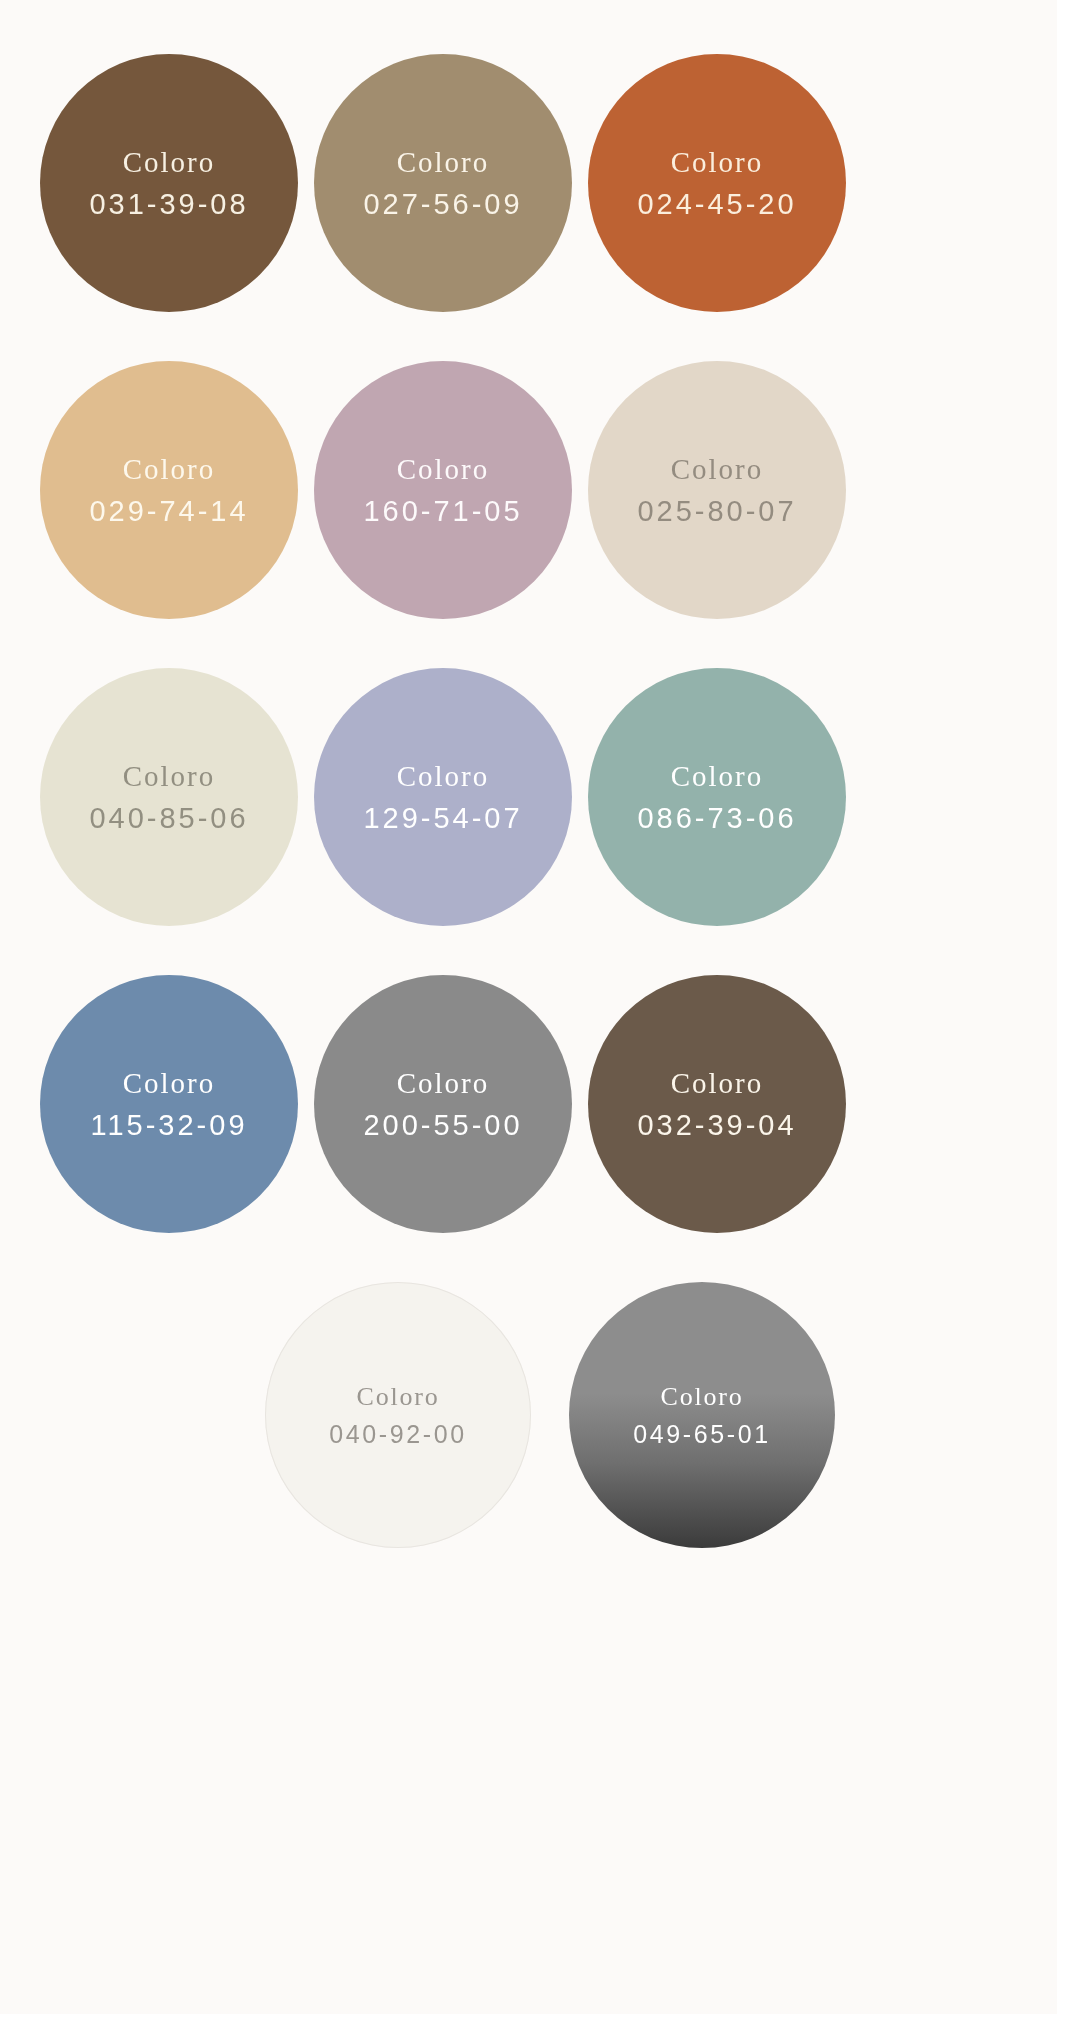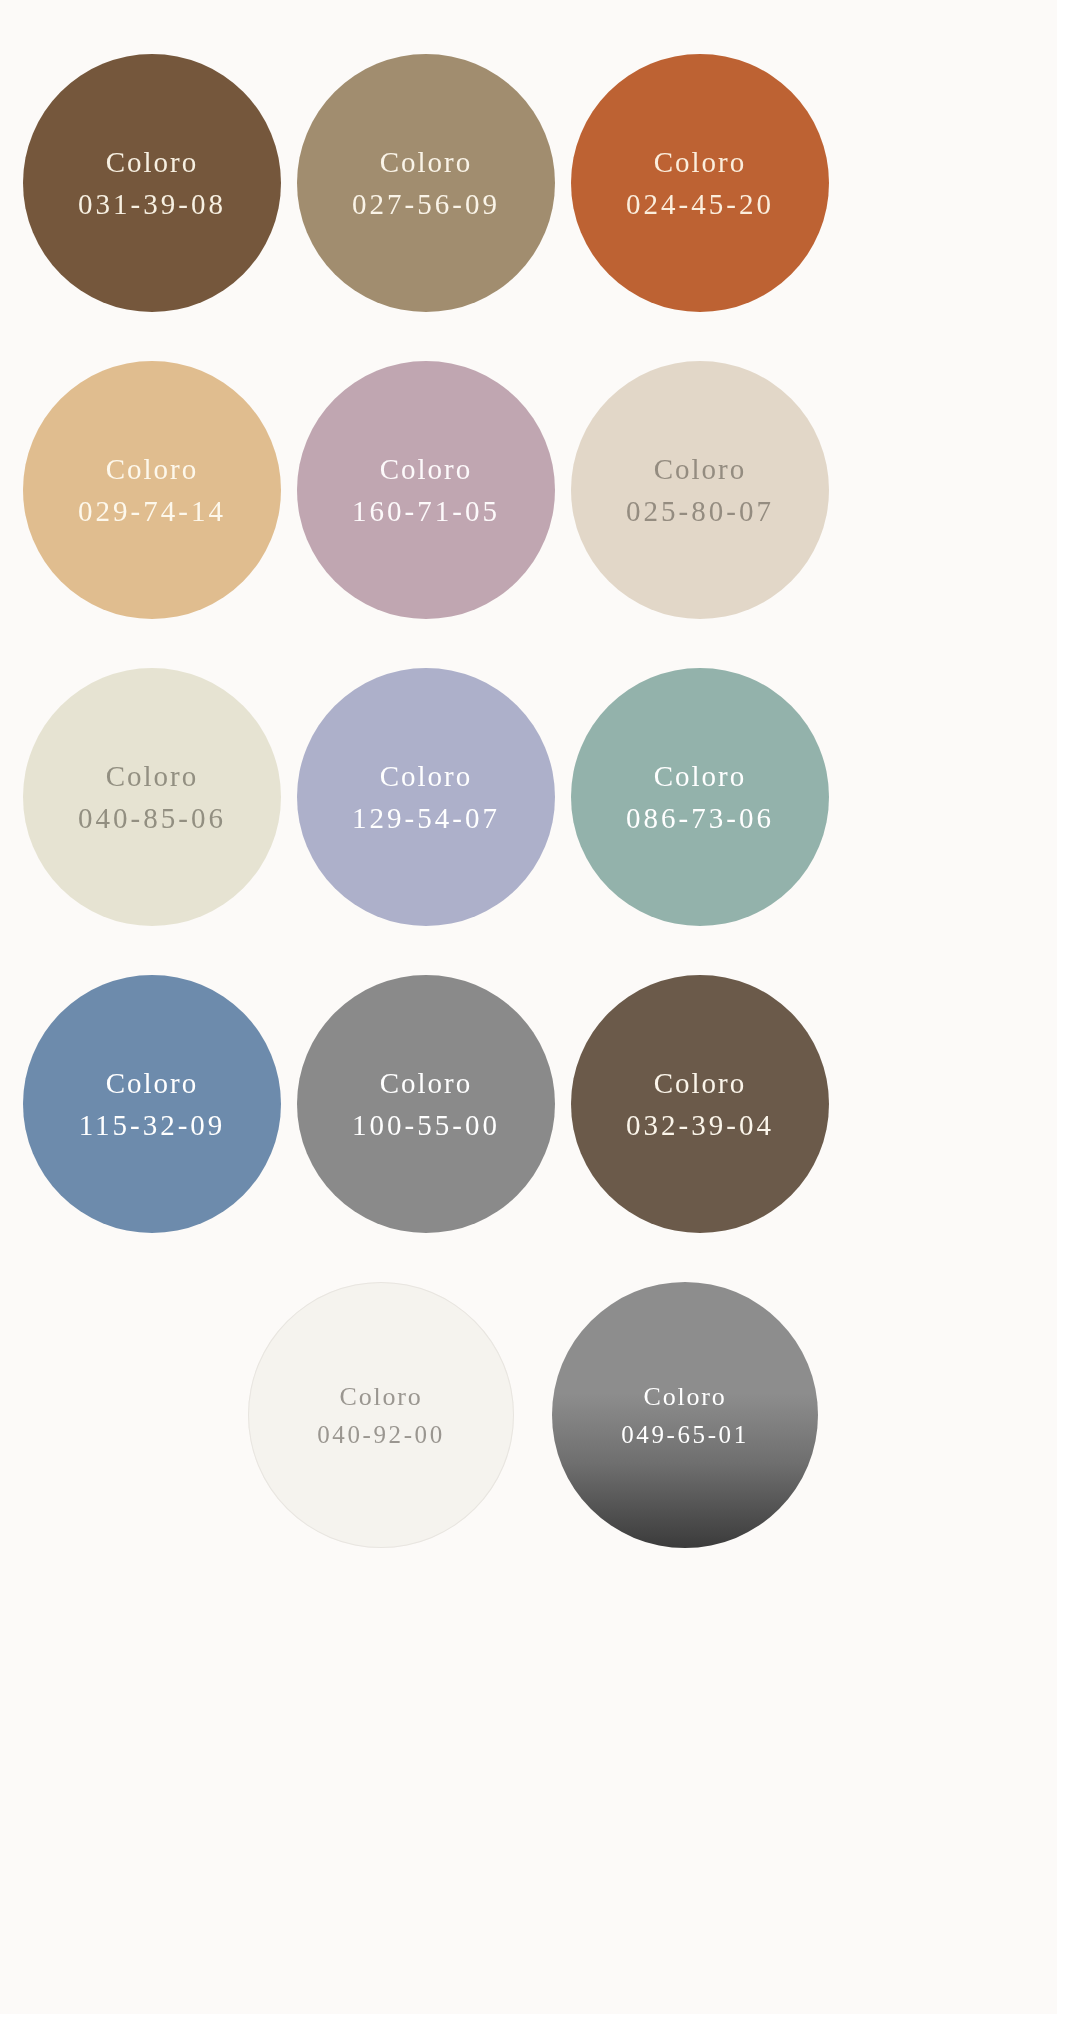--- a/index.html
+++ b/index.html
@@ -28,21 +28,21 @@
     position: absolute;
     left: 0;
     top: 0;
     width: 1057px;
     height: 2014px;
     background: #fcfaf8;
   }
 
   .grid {
     position: absolute;
-    left: 0;
+    left: 17px;
     top: 0;
     width: 1057px;
     padding: 54px 0 0 9px;
     box-sizing: border-box;
   }
 
   .row {
     display: flex;
     justify-content: flex-start;
     align-items: flex-start;
@@ -79,21 +79,21 @@
   .swatch-brand {
     font-family: "Liberation Serif", "DejaVu Serif", serif;
     font-size: 29px;
     letter-spacing: 2.0px;
     line-height: 1;
     margin-bottom: 13px;
     white-space: nowrap;
   }
 
   .swatch-code {
-    font-family: Liberation Serif, serif;
+    font-family: Liberation Sans, sans-serif;
     font-size: 29px;
     letter-spacing: 3.0px;
     line-height: 1;
     white-space: nowrap;
   }
 
   .swatch.small .swatch-brand {
     font-size: 26px;
     letter-spacing: 1.8px;
     margin-bottom: 12px;
@@ -156,21 +156,21 @@
       </div>
     </div>
 
     <div class="row">
       <div class="swatch" style="background: rgb(109, 139, 172); color: rgb(255, 255, 255);">
         <span class="swatch-brand">Coloro</span>
         <span class="swatch-code">115-32-09</span>
       </div>
       <div class="swatch" style="background: rgb(138, 138, 138); color: rgb(255, 255, 255);">
         <span class="swatch-brand">Coloro</span>
-        <span class="swatch-code">100-55-00</span>
+        <span class="swatch-code">200-55-00</span>
       </div>
       <div class="swatch" style="background: rgb(107, 90, 74); color: rgb(251, 245, 234);">
         <span class="swatch-brand">Coloro</span>
         <span class="swatch-code">032-39-04</span>
       </div>
     </div>
 
     <div class="row final-row">
       <div class="swatch small" id="swatch-white" style="background: rgb(245, 243, 238); color: rgb(154, 150, 144); box-shadow: rgb(232, 229, 224) 0px 0px 0px 1px inset;">
         <span class="swatch-brand">Coloro</span>

